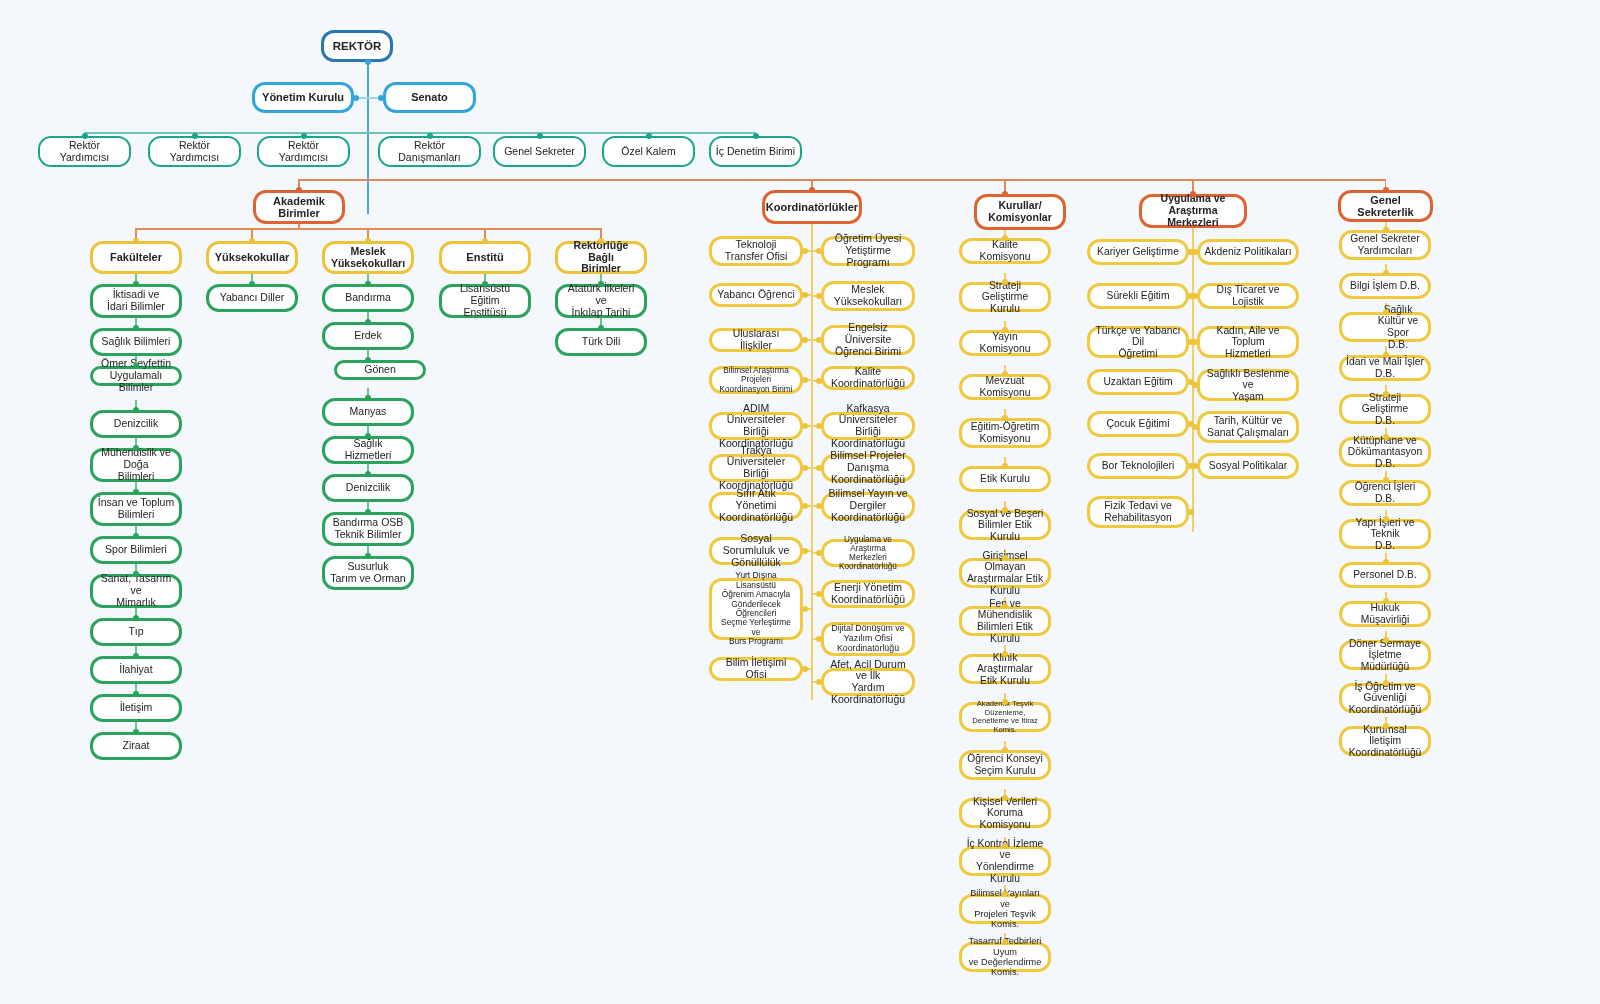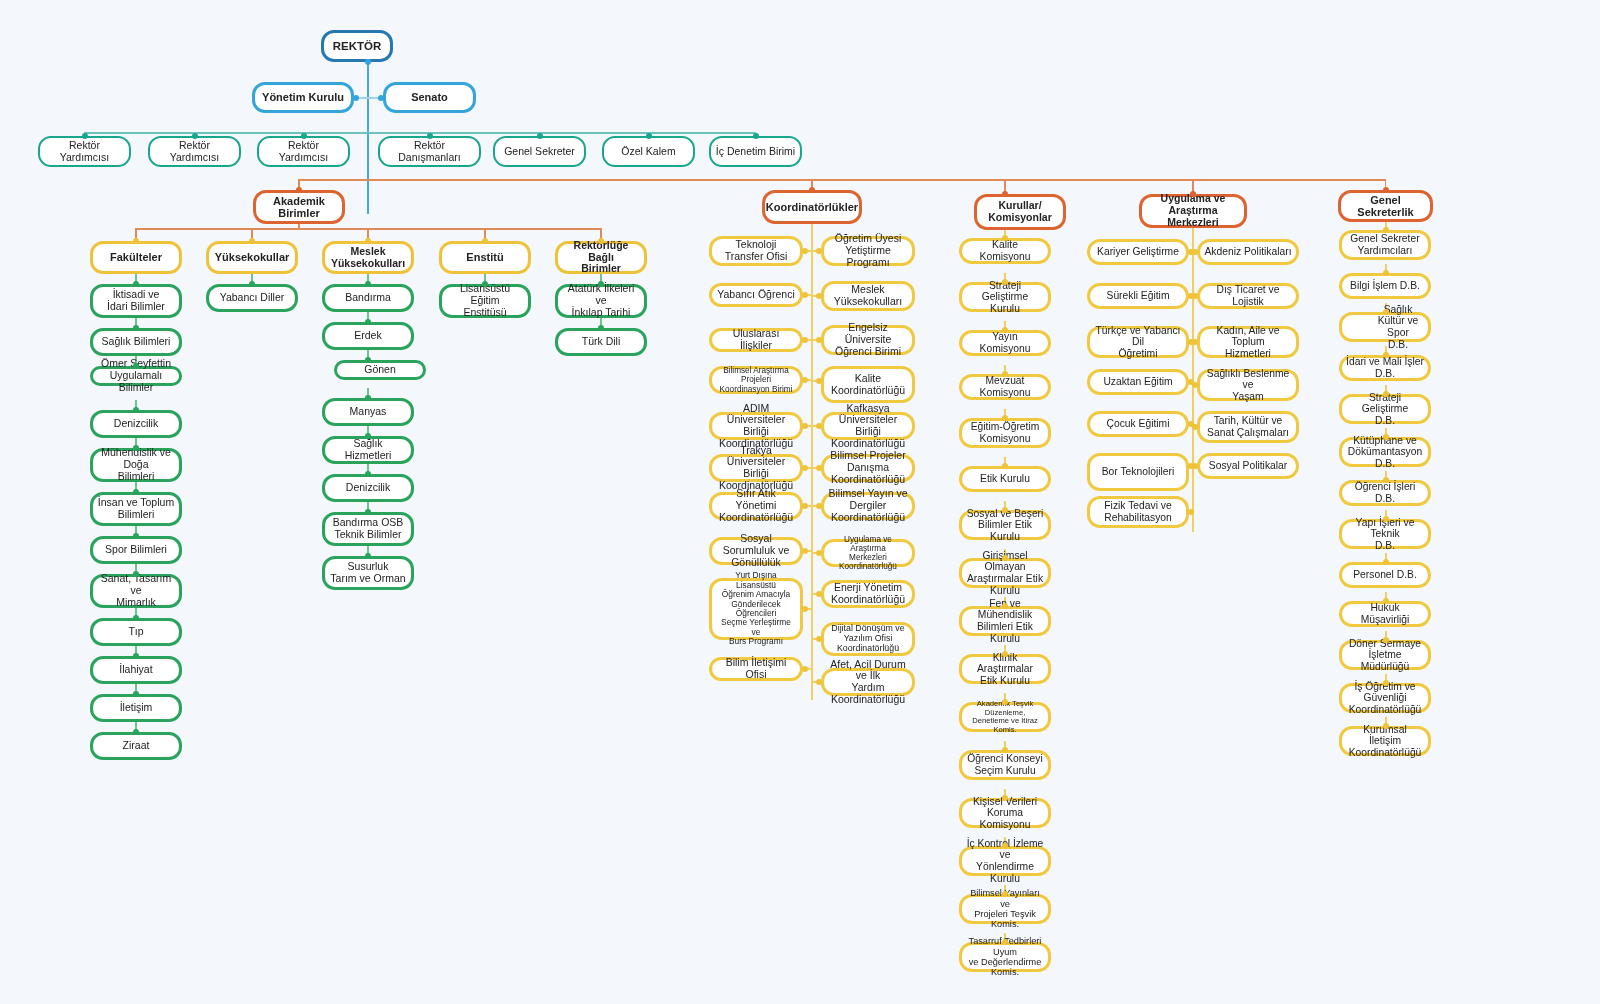--- a/index.html
+++ b/index.html
@@ -592,21 +592,21 @@
           <span>Meslek</span>
           <span>Yüksekokulları</span>
         </div>
       </div>
       <div class="node n-yellow2" style="left: 821px; top: 325px; width: 94px; height: 30px; font-size: 10.5px;">
         <div>
           <span>Engelsiz Üniversite</span>
           <span>Öğrenci Birimi</span>
         </div>
       </div>
-      <div class="node n-yellow2" style="left: 821px; top: 366px; width: 94px; height: 37px; font-size: 10.5px;">
+      <div class="node n-yellow2" style="left: 821px; top: 366px; width: 94px; height: 24px; font-size: 10.5px;">
         <div>
           <span>Kalite</span>
           <span>Koordinatörlüğü</span>
         </div>
       </div>
       <div class="node n-yellow2" style="left: 821px; top: 412px; width: 94px; height: 28px; font-size: 10.5px;">
         <div>
           <span>Kafkasya Üniversiteler</span>
           <span>Birliği Koordinatörlüğü</span>
         </div>
@@ -759,21 +759,21 @@
       <div class="node n-yellow2" style="left: 1087px; top: 369px; width: 102px; height: 26px; font-size: 10.3px;">
         <div>
           <span>Uzaktan Eğitim</span>
         </div>
       </div>
       <div class="node n-yellow2" style="left: 1087px; top: 411px; width: 102px; height: 26px; font-size: 10.3px;">
         <div>
           <span>Çocuk Eğitimi</span>
         </div>
       </div>
-      <div class="node n-yellow2" style="left: 1087px; top: 453px; width: 102px; height: 38px; font-size: 10.3px; text-align: right;">
+      <div class="node n-yellow2" style="left: 1087px; top: 453px; width: 102px; height: 26px; font-size: 10.3px; text-align: right;">
         <div>
           <span>Bor Teknolojileri</span>
         </div>
       </div>
       <div class="node n-yellow2" style="left: 1087px; top: 496px; width: 102px; height: 32px; font-size: 10.3px;">
         <div>
           <span>Fizik Tedavi ve</span>
           <span>Rehabilitasyon</span>
         </div>
       </div>

